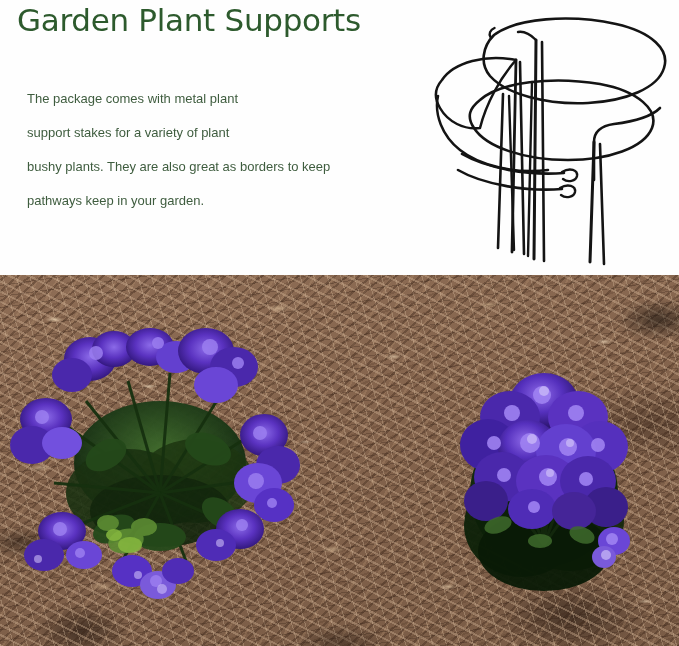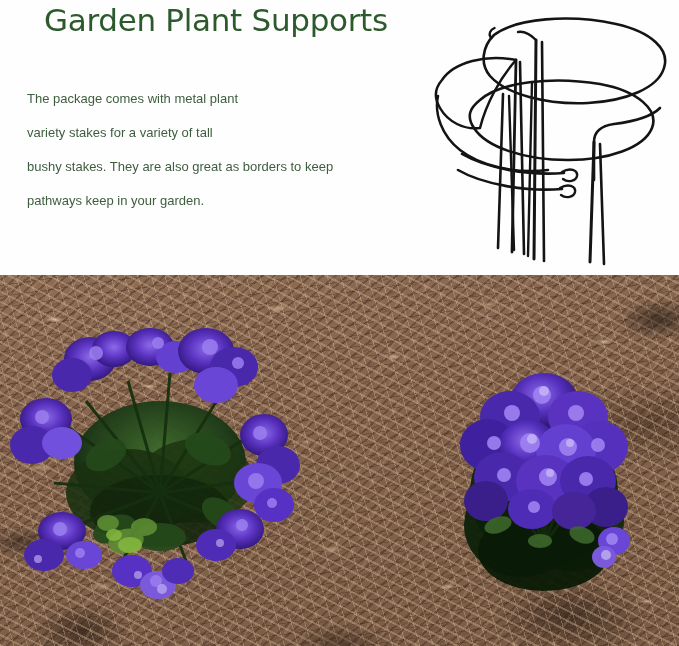--- a/index.html
+++ b/index.html
@@ -35,21 +35,20 @@
   .headline {
     position: absolute;
     left: 17px;
     top: 2px;
     font-family: "DejaVu Sans", sans-serif;
     font-size: 31px;
     font-weight: 400;
     letter-spacing: -0.3px;
     color: #2d5a2d;
     white-space: nowrap;
-    margin-left: 27px;
   }
 
   .body-copy {
     position: absolute;
     left: 27px;
     top: 82px;
     width: 500px;
   }
   .body-line {
     font-family: "Liberation Sans", sans-serif;
@@ -136,22 +135,22 @@
 <body>
 
 <div id="page">
 
   <div class="info-panel">
 
     <div class="headline">Garden Plant Supports</div>
 
     <div class="body-copy">
       <div class="body-line">The package comes with metal plant</div>
-      <div class="body-line">variety stakes for a variety of tall</div>
-      <div class="body-line">bushy stakes. They are also great as borders to keep</div>
+      <div class="body-line">support stakes for a variety of plant</div>
+      <div class="body-line">bushy plants. They are also great as borders to keep</div>
       <div class="body-line">pathways keep in your garden.</div>
     </div>
 
     <div class="wire-illus">
       <svg width="252" height="262" viewBox="0 0 252 262" fill="none" stroke="#141414" stroke-width="2.4" stroke-linecap="round" stroke-linejoin="round">
 
         <path d="M74 29 C 96 12, 150 8, 196 18 C 232 26, 250 44, 244 62
                  C 238 82, 206 95, 168 97 C 126 99, 86 88, 70 70
                  C 60 58, 62 41, 74 29 Z" transform="translate(-4,2) scale(1.0)" stroke-width="2.6"></path>
 

